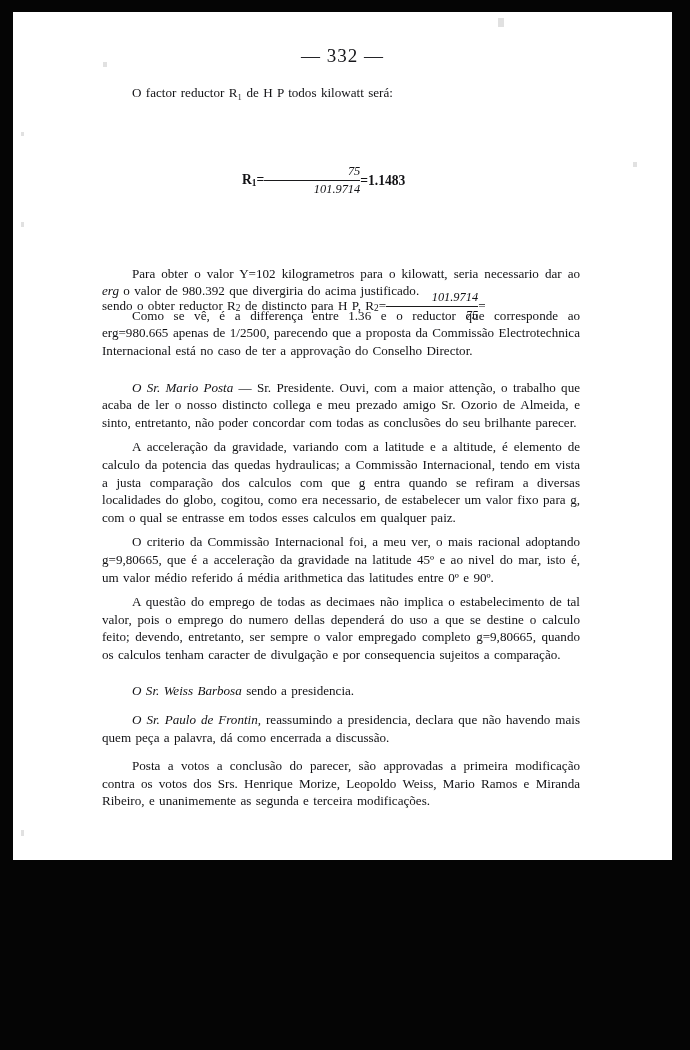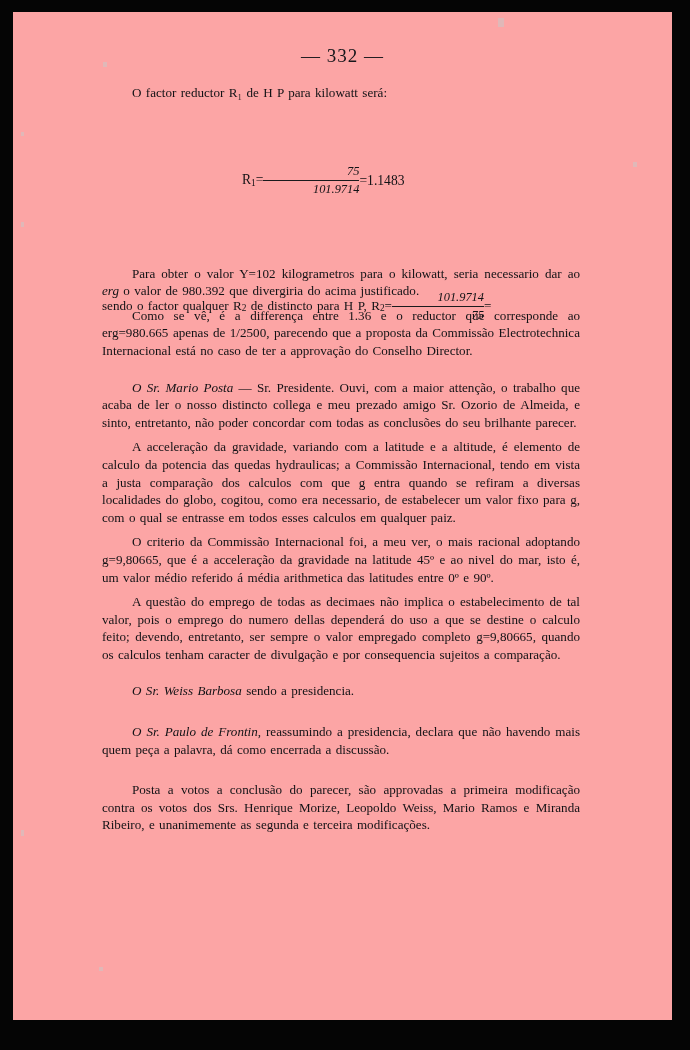--- a/index.html
+++ b/index.html
@@ -21,22 +21,22 @@
     height: 1050px;
     background: #050505;
   }
 
   
   #paper {
     position: absolute;
     left: 13px;
     top: 12px;
     width: 659px;
-    height: 1008px;
-    background: #fca5a5;
+    height: 848px;
+    background: #ffffff;
     overflow: hidden;
   }
 
   
   .speck {
     position: absolute;
     background: #c9c9c9;
     opacity: .55;
     pointer-events: none;
   }
@@ -66,21 +66,21 @@
     font-size: 13.1px;
     line-height: 17.6px;
     text-align: justify;
     text-justify: inter-word;
     word-spacing: 1.1px;
   }
 
   p.indent { text-indent: 30px; }
   p.gap-sm { margin-top: 7px; }
   p.gap-md { margin-top: 19px; }
-  p.gap-lg { margin-top: 23px; font-family: Liberation Serif, serif; }
+  p.gap-lg { margin-top: 11px; font-family: Liberation Serif, serif; }
 
   .speaker { font-style: italic; }
   .it { font-style: italic; margin-top: 27px; }
 
   
   .formula-block {
     position: relative;
     margin: 14px 0 0 0;
     height: 56px;
     font-size: 13.1px;
@@ -101,21 +101,21 @@
   .frac .den { display: block; font-size: 12.4px; }
 
   #formula-r1 {
     position: absolute;
     left: 140px;
     top: 48px;
     font-size: 13.6px;
     white-space: nowrap;
   }
   #formula-r1 .frac { width: 96px; }
-  #formula-r1 .lhs, #formula-r1 .rhs { vertical-align: middle; }
+  #formula-r1 .lhs, #formula-r1 .rhs { vertical-align: middle; font-weight: bold; }
 
   #para-sendo {
     position: absolute;
     left: 0;
     top: 118px;
     width: 478px;
   }
   #formula-r2 {
     display: inline-block;
     vertical-align: middle;
@@ -141,30 +141,30 @@
     <span class="speck" style="left:8px;top:120px;width:3px;height:4px;"></span>
     <span class="speck" style="left:8px;top:210px;width:3px;height:5px;"></span>
     <span class="speck" style="left:620px;top:150px;width:4px;height:5px;"></span>
     <span class="speck" style="left:8px;top:818px;width:3px;height:6px;"></span>
     <span class="speck" style="left:86px;top:955px;width:4px;height:4px;"></span>
 
     <div id="page-number">— 332 —</div>
 
     <div id="text-column">
 
-      <p class="para indent">O factor reductor R₁ de H P para kilowatt será:</p>
+      <p class="para indent">O factor reductor R₁ de H P todos kilowatt será:</p>
 
       <div class="formula-block">
         <div id="formula-r1">
           <span class="lhs"><span>R</span><sub>1</sub><span>=</span></span><span class="frac"><span class="num">75</span><span class="bar"></span><span class="den">101.9714</span></span><span class="rhs"><span>=</span><span>1.1483</span></span>
         </div>
       </div>
 
       <div id="para-sendo-wrap" style="position:relative;height:74px;">
-        <p class="para" id="para-sendo"><span>sendo o factor qualquer R</span><sub>2</sub><span> de distincto para H P, R</span><sub>2</sub><span>=</span><span id="formula-r2"><span class="frac"><span class="num">101.9714</span><span class="bar"></span><span class="den">75</span></span></span><span>=</span></p>
+        <p class="para" id="para-sendo"><span>sendo o obter reductor R</span><sub>2</sub><span> de distincto para H P, R</span><sub>2</sub><span>=</span><span id="formula-r2"><span class="frac"><span class="num">101.9714</span><span class="bar"></span><span class="den">75</span></span></span><span>=</span></p>
       </div>
 
       <p class="para indent gap-md"><span>Para obter o valor Y=102 kilogrametros para o kilowatt, seria necessario dar ao </span><span class="it">erg</span><span> o valor de 980.392 que divergiria do acima justificado.</span></p>
 
       <p class="para indent gap-sm">Como se vê, é a differença entre 1.36 e o reductor que corresponde ao erg=980.665 apenas de 1/2500, parecendo que a proposta da Commissão Electrotechnica Internacional está no caso de ter a approvação do Conselho Director.</p>
 
       <p class="para indent gap-md"><span class="speaker">O Sr. Mario Posta</span><span> — Sr. Presidente. Ouvi, com a maior attenção, o trabalho que acaba de ler o nosso distincto collega e meu prezado amigo Sr. Ozorio de Almeida, e sinto, entretanto, não poder concordar com todas as conclusões do seu brilhante parecer.</span></p>
 
       <p class="para indent gap-sm">A acceleração da gravidade, variando com a latitude e a altitude, é elemento de calculo da potencia das quedas hydraulicas; a Commissão Internacional, tendo em vista a justa comparação dos calculos com que g entra quando se refiram a diversas localidades do globo, cogitou, como era necessario, de estabelecer um valor fixo para g, com o qual se entrasse em todos esses calculos em qualquer paiz.</p>
 

